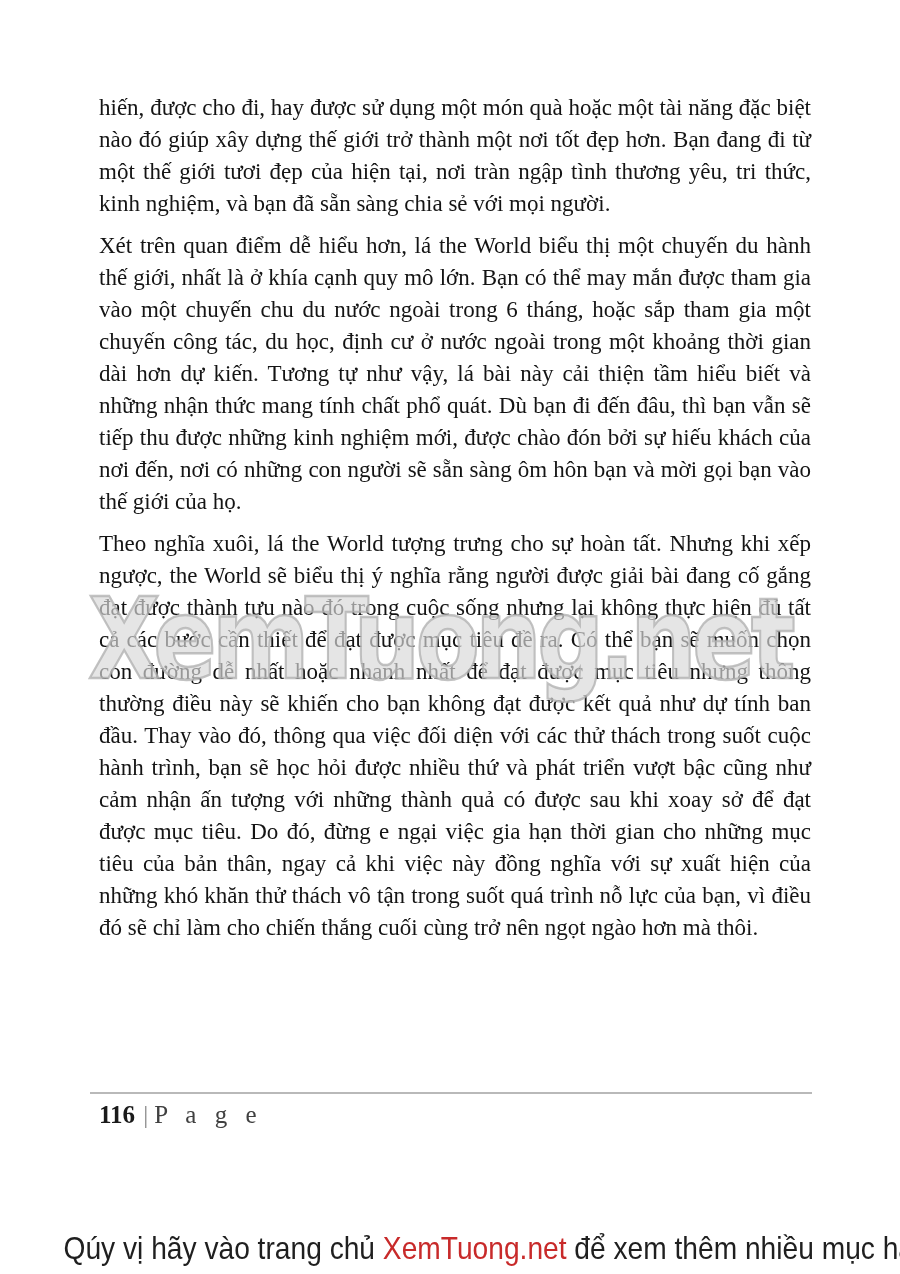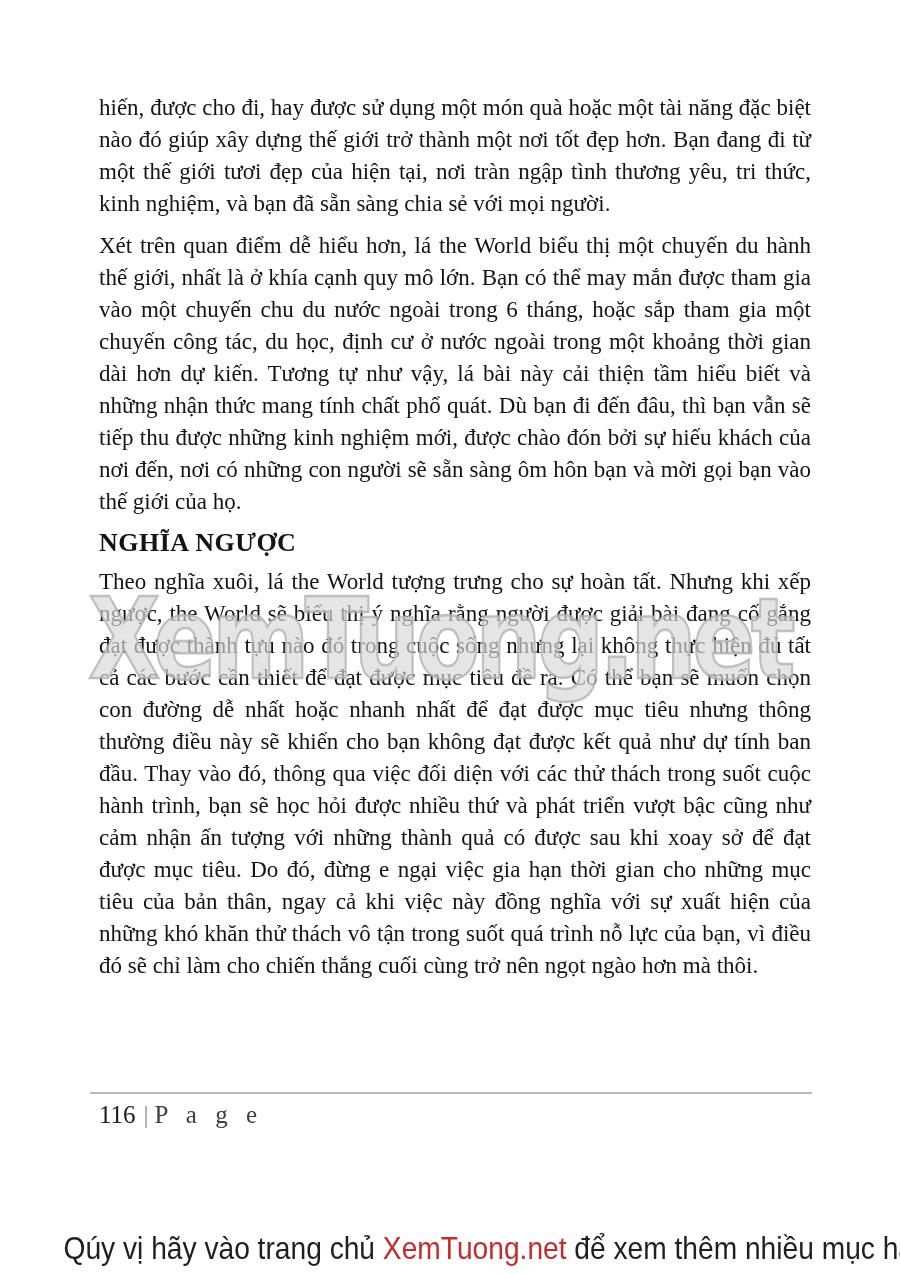--- a/index.html
+++ b/index.html
@@ -64,21 +64,21 @@
     border-top: 2px solid #b9b9b9;
   }
   .page-footer {
     position: absolute;
     left: 99px;
     top: 1100px;
     font-size: 25px;
     line-height: 30px;
   }
   .page-number {
-    font-weight: normal;
+    font-weight: bold;
     color: #1a1a1a;
   }
   .page-sep {
     color: #8a8a8a;
     margin: 0 6px 0 8px;
   }
   .page-word {
     color: #404040;
     letter-spacing: 6px;
   }
@@ -106,21 +106,20 @@
 </head>
 <body>
 
 <div class="page">
 
   <div class="text-block">
     <p class="para">hiến, được cho đi, hay được sử dụng một món quà hoặc một tài năng đặc biệt nào đó giúp xây dựng thế giới trở thành một nơi tốt đẹp hơn. Bạn đang đi từ một thế giới tươi đẹp của hiện tại, nơi tràn ngập tình thương yêu, tri thức, kinh nghiệm, và bạn đã sẵn sàng chia sẻ với mọi người.</p>
 
     <p class="para">Xét trên quan điểm dễ hiểu hơn, lá the World biểu thị một chuyến du hành thế giới, nhất là ở khía cạnh quy mô lớn. Bạn có thể may mắn được tham gia vào một chuyến chu du nước ngoài trong 6 tháng, hoặc sắp tham gia một chuyến công tác, du học, định cư ở nước ngoài trong một khoảng thời gian dài hơn dự kiến. Tương tự như vậy, lá bài này cải thiện tầm hiểu biết và những nhận thức mang tính chất phổ quát. Dù bạn đi đến đâu, thì bạn vẫn sẽ tiếp thu được những kinh nghiệm mới, được chào đón bởi sự hiếu khách của nơi đến, nơi có những con người sẽ sẵn sàng ôm hôn bạn và mời gọi bạn vào thế giới của họ.</p>
 
-    <h2 class="section-heading">NGHĨA NGƯỢC</h2>
 
     <p class="para">Theo nghĩa xuôi, lá the World tượng trưng cho sự hoàn tất. Nhưng khi xếp ngược, the World sẽ biểu thị ý nghĩa rằng người được giải bài đang cố gắng đạt được thành tựu nào đó trong cuộc sống nhưng lại không thực hiện đủ tất cả các bước cần thiết để đạt được mục tiêu đề ra. Có thể bạn sẽ muốn chọn con đường dễ nhất hoặc nhanh nhất để đạt được mục tiêu nhưng thông thường điều này sẽ khiến cho bạn không đạt được kết quả như dự tính ban đầu. Thay vào đó, thông qua việc đối diện với các thử thách trong suốt cuộc hành trình, bạn sẽ học hỏi được nhiều thứ và phát triển vượt bậc cũng như cảm nhận ấn tượng với những thành quả có được sau khi xoay sở để đạt được mục tiêu. Do đó, đừng e ngại việc gia hạn thời gian cho những mục tiêu của bản thân, ngay cả khi việc này đồng nghĩa với sự xuất hiện của những khó khăn thử thách vô tận trong suốt quá trình nỗ lực của bạn, vì điều đó sẽ chỉ làm cho chiến thắng cuối cùng trở nên ngọt ngào hơn mà thôi.</p>
   </div>
 
   <div class="watermark">XemTuong.net</div>
 
   <div class="footer-rule"></div>
 
   <div class="page-footer">
     <span class="page-number">116</span><span class="page-sep">|</span><span class="page-word">P a g e</span>

